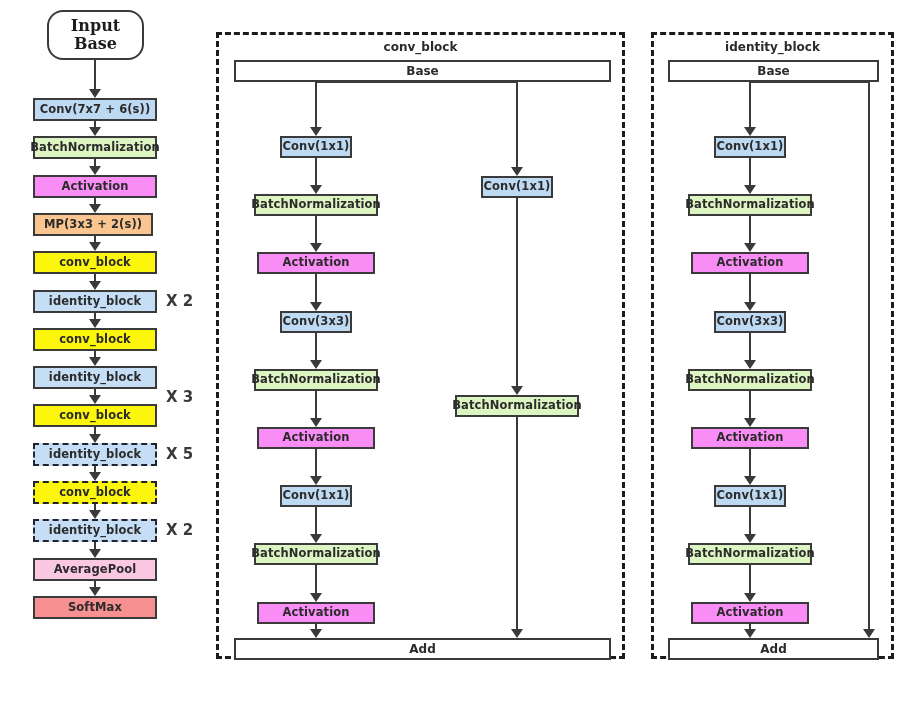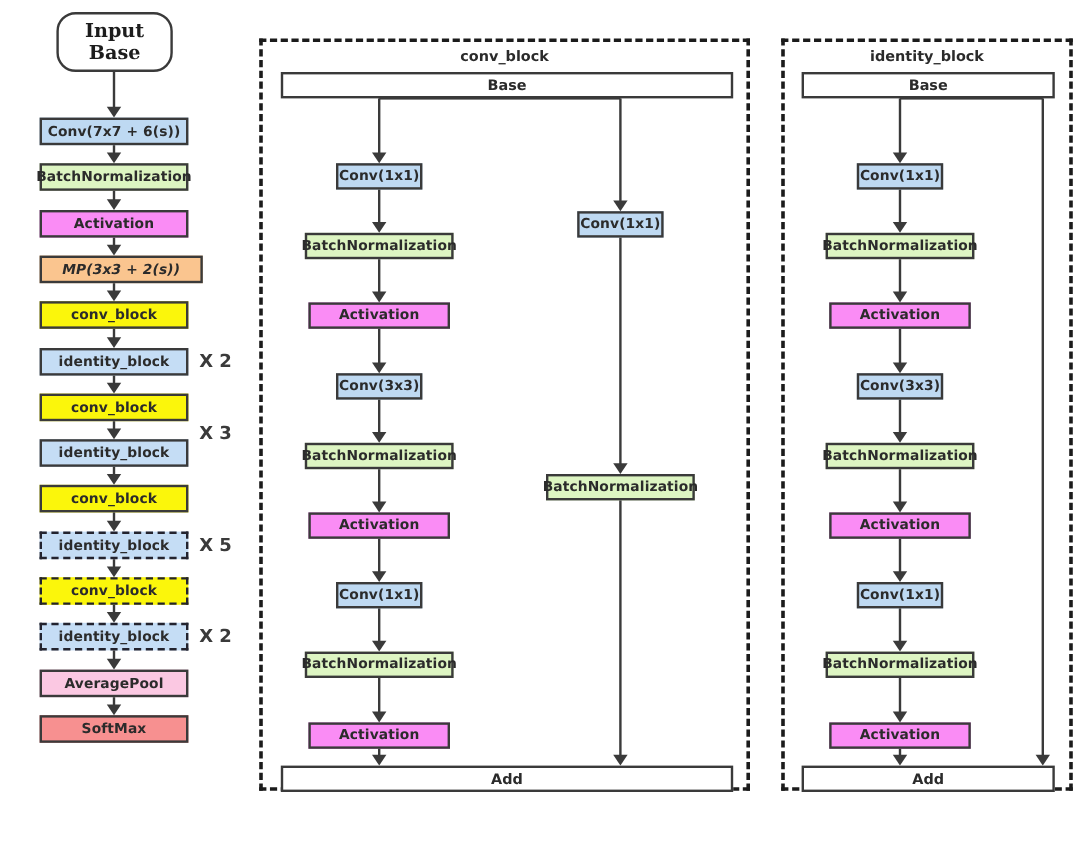--- a/index.html
+++ b/index.html
@@ -125,21 +125,21 @@
     <div class="node" style="left: 33px; top: 136px; width: 124px; height: 23px; background: rgb(221, 245, 194); font-size: 11.5px;">
       <span>BatchNormalization</span>
     </div>
     <div class="vline" style="left: 94px; top: 121px; height: 8px;"></div>
     <div class="arrowhead" style="left: 89px; top: 127px;"></div>
     <div class="node" style="left: 33px; top: 175px; width: 124px; height: 23px; background: rgb(250, 140, 245); font-size: 11.5px;">
       <span>Activation</span>
     </div>
     <div class="vline" style="left: 94px; top: 159px; height: 9px;"></div>
     <div class="arrowhead" style="left: 89px; top: 166px;"></div>
-    <div class="node" style="left: 33px; top: 213px; width: 136px; height: 23px; background: rgb(250, 197, 143); font-size: 11.5px; font-style: italic;">
+    <div class="node" style="left: 33px; top: 213px; width: 120px; height: 23px; background: rgb(250, 197, 143); font-size: 11.5px;">
       <span>MP(3x3 + 2(s))</span>
     </div>
     <div class="vline" style="left: 94px; top: 198px; height: 8px;"></div>
     <div class="arrowhead" style="left: 89px; top: 204px;"></div>
     <div class="node" style="left: 33px; top: 251px; width: 124px; height: 23px; background: rgb(251, 246, 11); font-size: 11.5px;">
       <span>conv_block</span>
     </div>
     <div class="vline" style="left: 94px; top: 236px; height: 8px;"></div>
     <div class="arrowhead" style="left: 89px; top: 242px;"></div>
     <div class="node" style="left: 33px; top: 290px; width: 124px; height: 23px; background: rgb(197, 221, 245); font-size: 11.5px;">
@@ -151,21 +151,21 @@
     <div class="node" style="left: 33px; top: 328px; width: 124px; height: 23px; background: rgb(251, 246, 11); font-size: 11.5px;">
       <span>conv_block</span>
     </div>
     <div class="vline" style="left: 94px; top: 313px; height: 8px;"></div>
     <div class="arrowhead" style="left: 89px; top: 319px;"></div>
     <div class="node" style="left: 33px; top: 366px; width: 124px; height: 23px; background: rgb(197, 221, 245); font-size: 11.5px;">
       <span>identity_block</span>
     </div>
     <div class="vline" style="left: 94px; top: 351px; height: 8px;"></div>
     <div class="arrowhead" style="left: 89px; top: 357px;"></div>
-    <div class="mult" style="left: 166px; top: 352px; font-size: 15px;"><span>X 3</span></div>
+    <div class="mult" style="left: 166px; top: 388px; font-size: 15px;"><span>X 3</span></div>
     <div class="node" style="left: 33px; top: 404px; width: 124px; height: 23px; background: rgb(251, 246, 11); font-size: 11.5px;">
       <span>conv_block</span>
     </div>
     <div class="vline" style="left: 94px; top: 389px; height: 8px;"></div>
     <div class="arrowhead" style="left: 89px; top: 395px;"></div>
     <div class="node dashed" style="left: 33px; top: 443px; width: 124px; height: 23px; background: rgb(197, 221, 245); font-size: 11.5px;">
       <span>identity_block</span>
     </div>
     <div class="vline" style="left: 94px; top: 427px; height: 9px;"></div>
     <div class="arrowhead" style="left: 89px; top: 434px;"></div>

